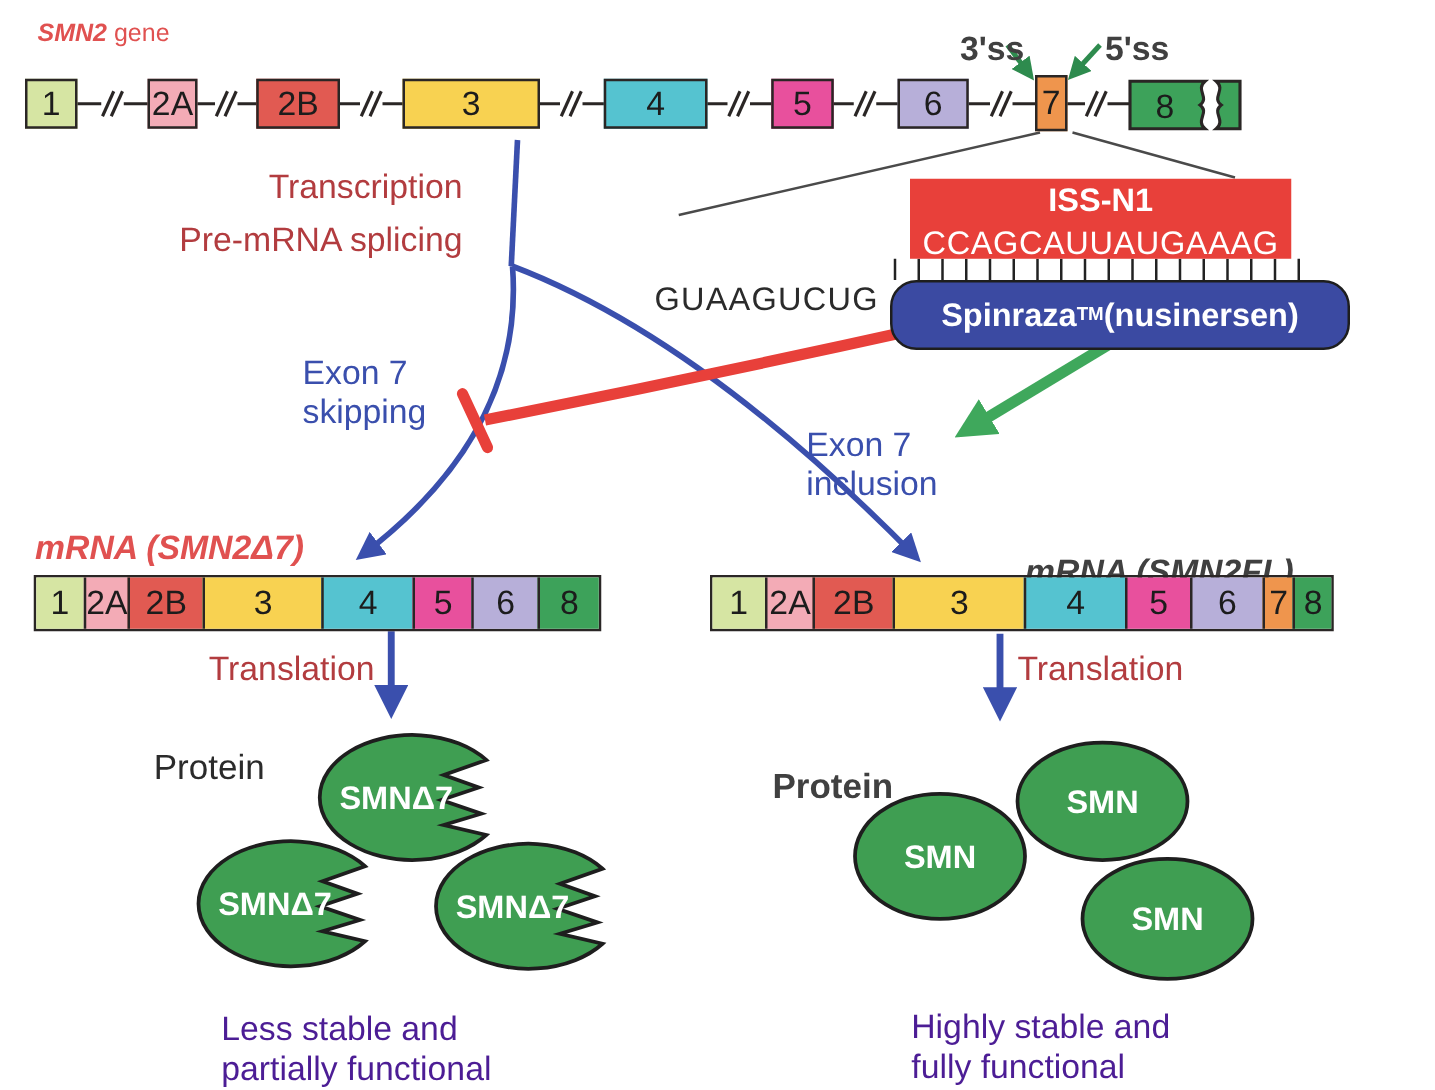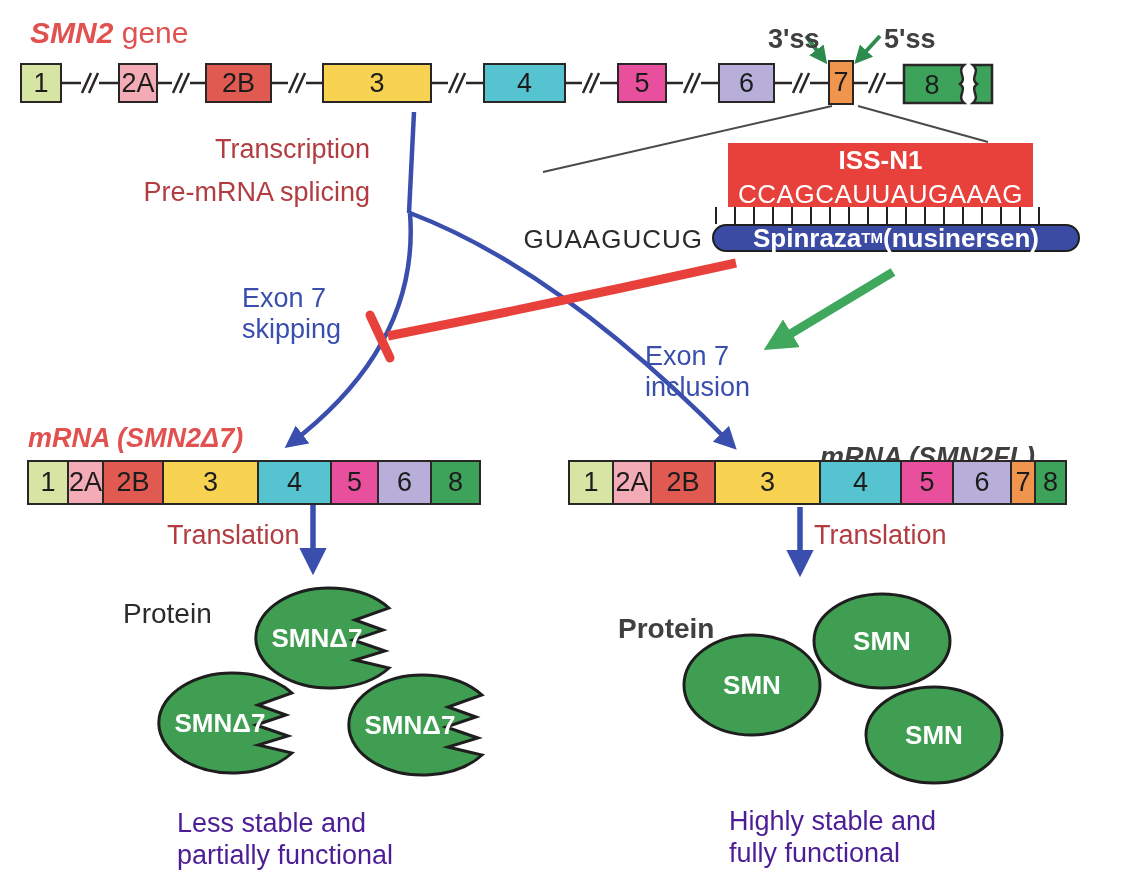--- a/index.html
+++ b/index.html
@@ -18,21 +18,21 @@
   .bar .cell:first-child{border-left:none;}
   .lbl-red{color:#e05150;}
   .lbl-brick{color:#b23c3f;}
   .lbl-blue{color:#3a4fad;}
   .lbl-green{color:#404040;margin-top:16px;}
   .seq{font-size:26px;color:#2b2b2b;letter-spacing:1px;white-space:nowrap;z-index:4;margin-top:48px;}
   .iss-box{position:absolute;left:704px;top:143px;width:305px;height:64px;z-index:2;
            display:flex;flex-direction:column;align-items:center;margin-left:24px;}
   .iss-title{font-size:26px;font-weight:bold;color:#ffffff;margin-top:2px;}
   .iss-seq{font-size:26px;color:#ffffff;letter-spacing:0.5px;white-space:nowrap;margin-top:3px;}
-  .pill{position:absolute;left:712px;top:224px;width:368px;height:28px;border-radius:21px;
+  .pill{position:absolute;left:712px;top:224px;width:368px;height:56px;border-radius:21px;
         border:2.5px solid #1e1e1e;box-sizing:border-box;display:flex;align-items:center;
         justify-content:center;color:#fff;font-size:26px;font-weight:bold;z-index:4;}
   .pill sup{font-size:15px;line-height:0;vertical-align:super;}
   .cap{font-size:27px;color:#4c1d95;line-height:1.18;z-index:3;}
   .two-line{line-height:1.15;}
 </style>
 </head>
 <body>
 
 <div id="fig">
@@ -163,21 +163,21 @@
     <g fill="#ffffff" font-size="26" font-weight="bold" text-anchor="middle">
       <text x="317" y="647">SMNΔ7</text>
       <text x="220" y="732">SMNΔ7</text>
       <text x="410" y="734">SMNΔ7</text>
       <text x="882" y="650">SMN</text>
       <text x="752" y="694">SMN</text>
       <text x="934" y="744">SMN</text>
     </g>
   </svg>
 
-  <div class="abs lbl-red" style="left:30px;top:16px;font-size:30px;z-index:3;">
+  <div class="abs lbl-red" style="left:30px;top:16px;font-size:20px;z-index:3;">
     <span style="font-style:italic;font-weight:bold;">SMN2</span><span> gene</span>
   </div>
 
   <div class="exon" style="left: 20px; top: 63px; width: 42px; height: 40px; background: rgb(214, 229, 163);">1</div>
   <div class="exon" style="left: 118px; top: 63px; width: 40px; height: 40px; background: rgb(243, 171, 182);">2A</div>
   <div class="exon" style="left: 205px; top: 63px; width: 67px; height: 40px; background: rgb(225, 90, 82);">2B</div>
   <div class="exon" style="left: 322px; top: 63px; width: 110px; height: 40px; background: rgb(248, 210, 81);">3</div>
   <div class="exon" style="left: 483px; top: 63px; width: 83px; height: 40px; background: rgb(85, 195, 208);">4</div>
   <div class="exon" style="left: 617px; top: 63px; width: 50px; height: 40px; background: rgb(232, 80, 157);">5</div>
   <div class="exon" style="left: 718px; top: 63px; width: 57px; height: 40px; background: rgb(183, 175, 217);">6</div>

